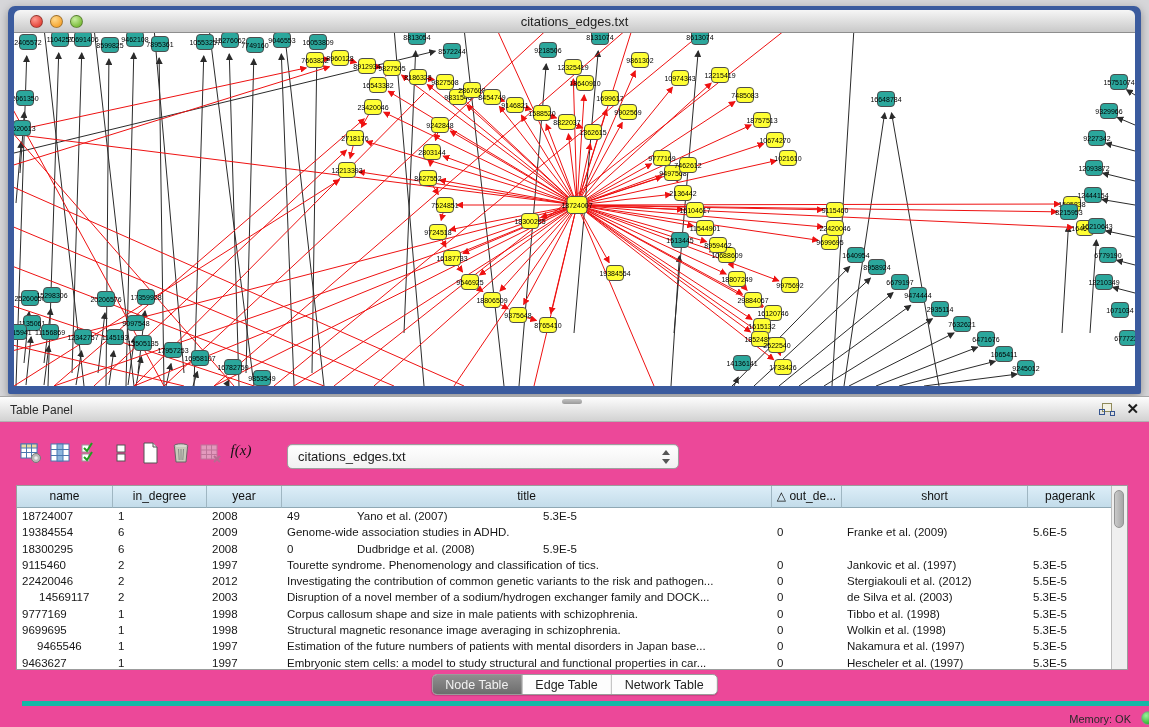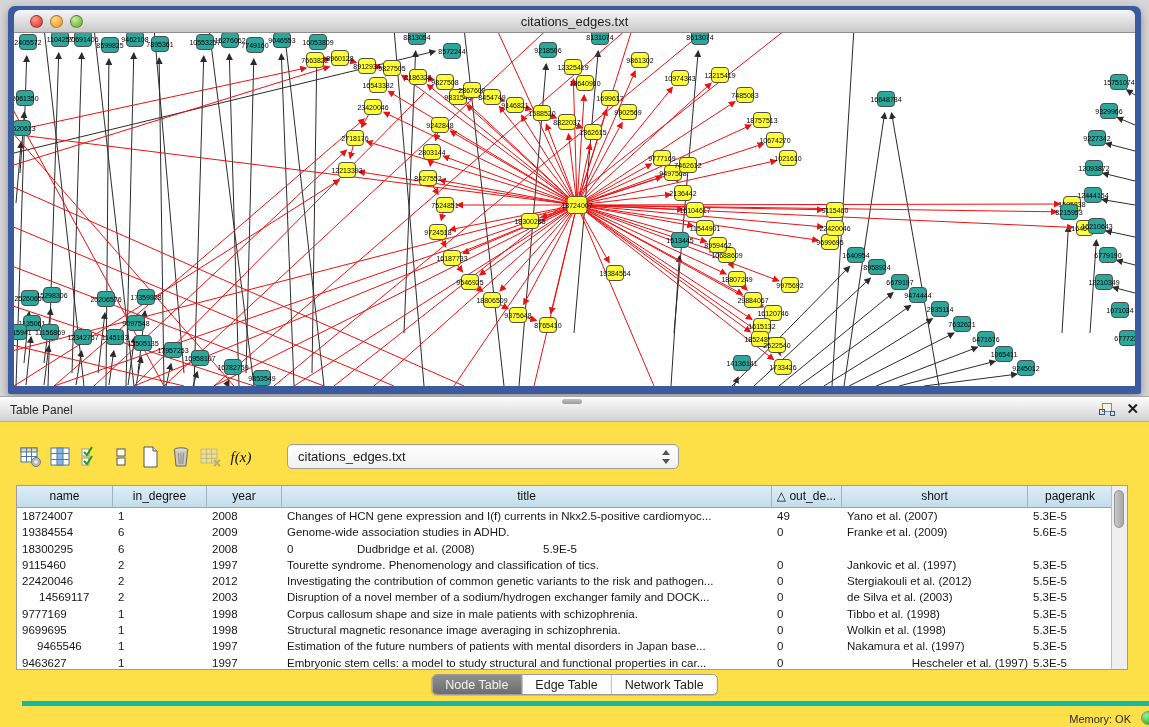--- a/index.html
+++ b/index.html
@@ -14,34 +14,34 @@
     border-radius:6px 6px 0 0; }
   .win-title { position:absolute; left:0; right:0; top:4px; text-align:center; font-size:13px; color:#222; }
   .traffic { position:absolute; top:5px; width:13px; height:13px; border-radius:50%; border:1px solid rgba(0,0,0,.35); }
   .t-close { left:16px; background:radial-gradient(circle at 35% 30%, #ff9a90, #e5493e 70%); }
   .t-min   { left:36px; background:radial-gradient(circle at 35% 30%, #ffd98c, #f6a836 70%); }
   .t-zoom  { left:56px; background:radial-gradient(circle at 35% 30%, #c9eea0, #7fbf3f 70%); }
   .graph-canvas { position:absolute; left:6px; top:27px; width:1121px; height:353px; background:#ffffff; overflow:hidden; }
   .graph-canvas svg { display:block; }
 
   
-  .bottom-panel { position:absolute; left:0; top:396px; width:1149px; height:331px; background:#fde047; }
+  .bottom-panel { position:absolute; left:0; top:396px; width:1149px; height:331px; background:#ec4899; }
   .panel-header { position:absolute; left:0; top:0; width:100%; height:26px;
     background:linear-gradient(#fdfdfd,#d2d2d2); border-top:1px solid #a6a6a6; border-bottom:1px solid #b2b2b2; }
   .panel-title { position:absolute; left:10px; top:6px; font-size:12px; color:#2b2b2b; }
   .grip { position:absolute; left:562px; top:2px; width:20px; height:5px; border-radius:3px;
     background:linear-gradient(#c2c2c2,#9a9a9a); }
   .float-btn { position:absolute; right:34px; top:5px; width:16px; height:16px; }
   .float-btn .sq1 { position:absolute; left:3px; top:1px; width:10px; height:9px; border:1px solid #8f8a5a; background:#f4f2e4; }
   .float-btn .sq2 { position:absolute; left:0px; top:7px; width:6px; height:6px; border:1px solid #35548f; }
   .float-btn .sq3 { position:absolute; left:11px; top:9px; width:5px; height:5px; border:1px solid #35548f; }
   .close-btn { position:absolute; right:10px; top:3px; font-size:15px; font-weight:bold; color:#1d1d1d; line-height:18px; }
 
   .toolbar { position:absolute; left:16px; top:44px; height:34px; display:flex; align-items:center; }
-  .tool-btn { width:30px; height:30px; display:flex; align-items:center; justify-content:center; }
+  .tool-btn { width:30px; height:30px; display:flex; align-items:flex-start; justify-content:center; }
   .fx { font-family:"Liberation Serif", serif; font-style:italic; font-size:15px; color:#111; }
   .combo { position:absolute; left:287px; top:48px; width:392px; height:25px; border:1px solid #9f9f9f;
     border-radius:5px; background:linear-gradient(#ffffff,#f1f1f1); font-size:13px; color:#1a1a1a;
     line-height:23px; padding-left:10px; box-shadow:inset 0 1px 1px rgba(0,0,0,.08); }
   .combo .stepper { position:absolute; right:7px; top:4px; width:10px; height:16px; }
   .combo .stepper:before { content:""; position:absolute; left:1px; top:1px;
     border-left:4px solid transparent; border-right:4px solid transparent; border-bottom:5px solid #555; }
   .combo .stepper:after { content:""; position:absolute; left:1px; bottom:1px;
     border-left:4px solid transparent; border-right:4px solid transparent; border-top:5px solid #555; }
 
@@ -843,21 +843,20 @@
           <div class="th" style="width: 490px;">title</div>
           <div class="th" style="width: 70px;">△ out_de...</div>
           <div class="th" style="width: 186px;">short</div>
           <div class="th" style="width: 85px;">pagerank</div>
         </div>
       <div class="tbody" id="tbody">
           <div class="tr">
             <div class="td" style="width: 96px;">18724007</div>
             <div class="td" style="width: 94px;">1</div>
             <div class="td" style="width: 75px;">2008</div>
-            <div class="td" style="width: 490px;">Changes of HCN gene expression and I(f) currents in Nkx2.5-positive cardiomyoc...</div>
             <div class="td" style="width: 70px;">49</div>
             <div class="td" style="width: 186px;">Yano et al. (2007)</div>
             <div class="td" style="width: 85px;">5.3E-5</div>
           </div>
           <div class="tr">
             <div class="td" style="width: 96px;">19384554</div>
             <div class="td" style="width: 94px;">6</div>
             <div class="td" style="width: 75px;">2009</div>
             <div class="td" style="width: 490px;">Genome-wide association studies in ADHD.</div>
             <div class="td" style="width: 70px;">0</div>
@@ -925,21 +924,21 @@
             <div class="td" style="width: 70px;">0</div>
             <div class="td" style="width: 186px;">Nakamura et al. (1997)</div>
             <div class="td" style="width: 85px;">5.3E-5</div>
           </div>
           <div class="tr">
             <div class="td" style="width: 96px;">9463627</div>
             <div class="td" style="width: 94px;">1</div>
             <div class="td" style="width: 75px;">1997</div>
             <div class="td" style="width: 490px;">Embryonic stem cells: a model to study structural and functional properties in car...</div>
             <div class="td" style="width: 70px;">0</div>
-            <div class="td" style="width: 186px; text-align: right;">Hescheler et al. (1997)</div>
+            <div class="td" style="width: 186px;">Hescheler et al. (1997)</div>
             <div class="td" style="width: 85px;">5.3E-5</div>
           </div>
         </div>
       <div class="vscroll">
         <div class="vthumb"></div>
       </div>
     </div>
 
     <div class="tabs" id="tabs">
         <div class="tab sel">Node Table</div>

